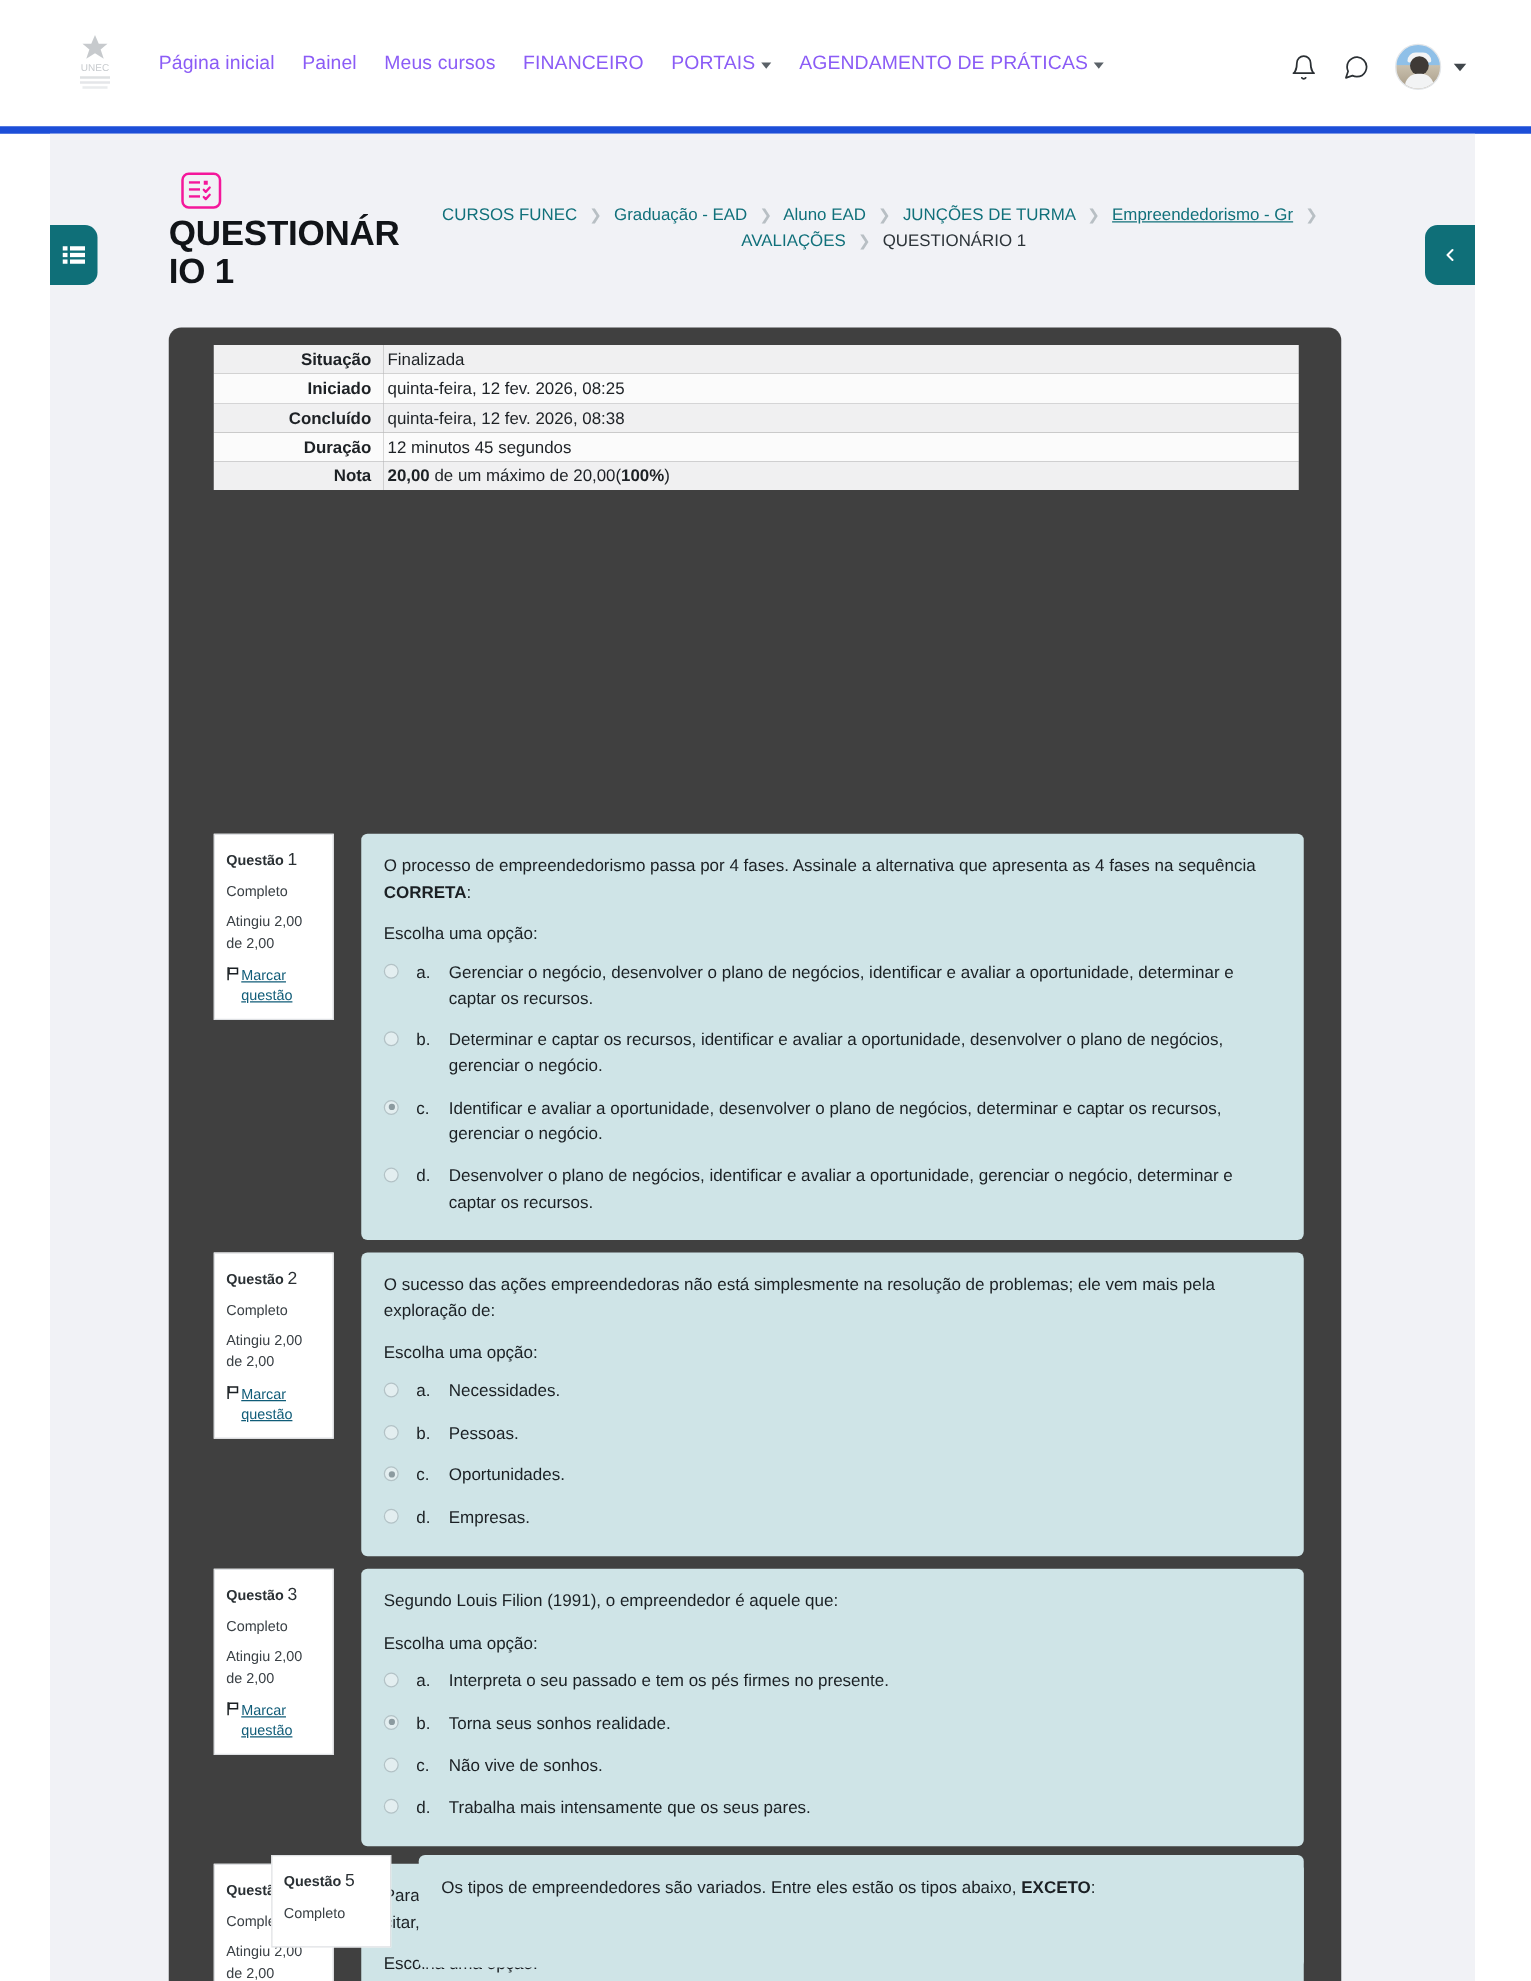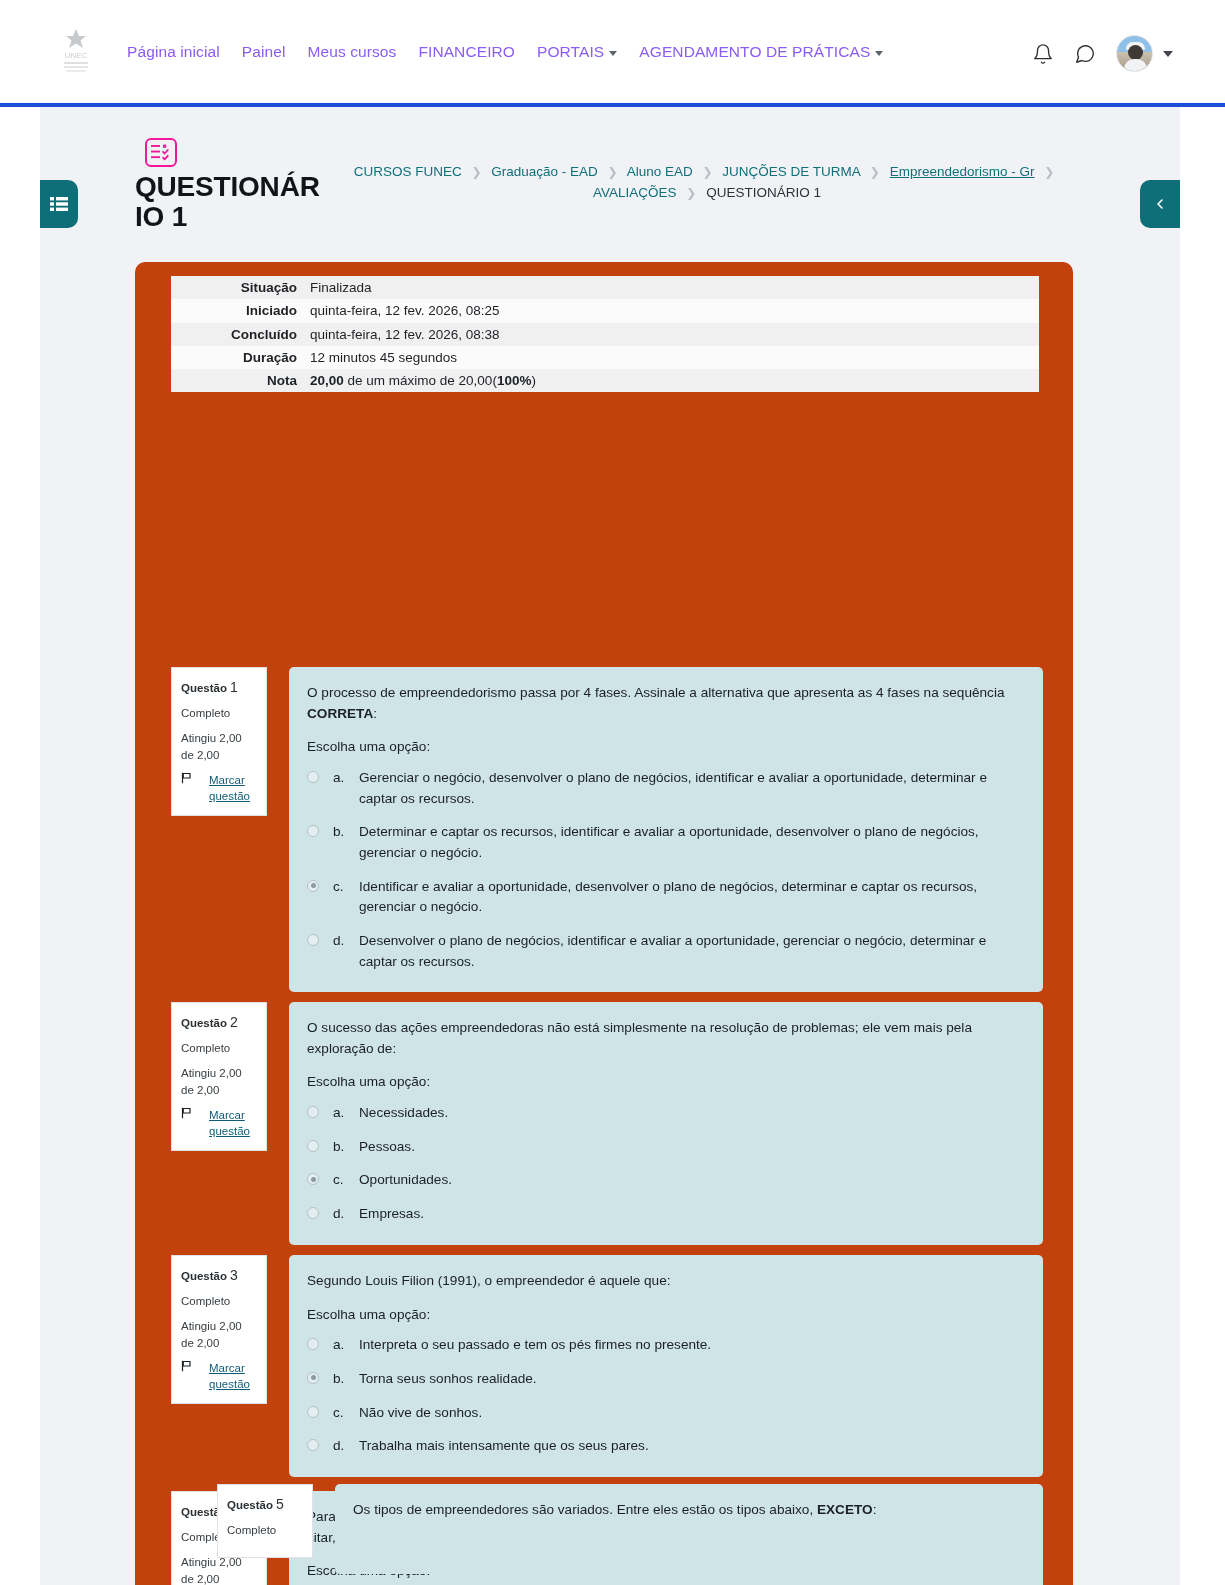--- a/index.html
+++ b/index.html
@@ -9,21 +9,21 @@
     background: #ffffff;
     font-family: "Liberation Sans", sans-serif;
     overflow: hidden;
   }
   #root { position: relative; width: 1225px; height: 1585px; background:#ffffff; }
 
   
   .navbar {
     position: absolute; left: 0; top: 0; width: 1225px; height: 107px;
     background: #ffffff; display: flex; align-items: center;
-    border-bottom: 4px solid #1d4ed8;
+    border-bottom: 6px solid #1d4ed8;
   }
   .brand-logo {
     margin-left: 55px; width: 42px; height: 58px;
     display: flex; flex-direction: column; align-items: center; justify-content: center;
     opacity: .55;
   }
   .brand-logo svg { display:block; }
   .nav-links { display: flex; align-items: center; margin-left: 30px; gap: 22px; }
   .nav-link {
     font-size: 15.5px; color: #8b5cf6; white-space: nowrap; cursor: pointer;
@@ -93,21 +93,21 @@
     text-align: center; font-size: 13.5px; color: #0f6f78; line-height: 1.55;
   }
   .bc-item { color: #10707a; white-space: nowrap; cursor: pointer; }
   .bc-item.current { color: #2c3338; cursor: default; }
   .bc-item.active-link { text-decoration: underline; }
   .bc-sep { color: #b8bfc4; margin: 0 6px; font-size: 12px; }
 
   
   .content-card {
     position: absolute; left: 135px; top: 262px; width: 938px; height: 1323px;
-    background: #c2410c; border-radius: 10px 10px 0 0;
+    background: #404040; border-radius: 10px 10px 0 0;
   }
 
   
   .summary-table {
     position: absolute; left: 36px; top: 14px; width: 868px;
     border-collapse: collapse; font-size: 13.5px; color: #1d2125;
   }
   .summary-table tr { height: 23.3px; }
   .summary-table tr:nth-child(odd) { background: #f0f0f1; }
   .summary-table tr:nth-child(even) { background: #fbfbfb; }
@@ -125,21 +125,21 @@
     display: flex; gap: 22px; align-items: flex-start;
   }
   .q-info {
     width: 96px; flex: 0 0 96px; border: 1px solid #dfe1e4; background: #ffffff;
     padding: 9px 9px 10px 9px; font-size: 11.5px; color: #2a3034; line-height: 1.45;
   }
   .q-info-title { font-size: 11.5px; font-weight: bold; margin-bottom: 8px; }
   .q-info-title .num { font-size: 14px; font-weight: normal; margin-left: 3px; }
   .q-info-state { margin-bottom: 8px; color: #3a4045; }
   .q-info-grade { margin-bottom: 9px; color: #3a4045; }
-  .q-flag { display: flex; align-items: flex-start; gap: 16px; cursor: pointer; }
+  .q-flag { display: flex; align-items: flex-start; gap: 0; cursor: pointer; }
   .q-flag-text { color: #105c78; text-decoration: underline; line-height: 1.4; }
 
   .q-body {
     flex: 1; background: #cfe4e7; border-radius: 5px; padding: 16px 20px 20px 18px;
     color: #1b2024; font-size: 13.6px; line-height: 1.52;
   }
   .q-text { margin-bottom: 13px; }
   .q-text b { font-weight: bold; }
   .q-prompt { margin-bottom: 10px; }
   .q-answers { list-style: none; }

